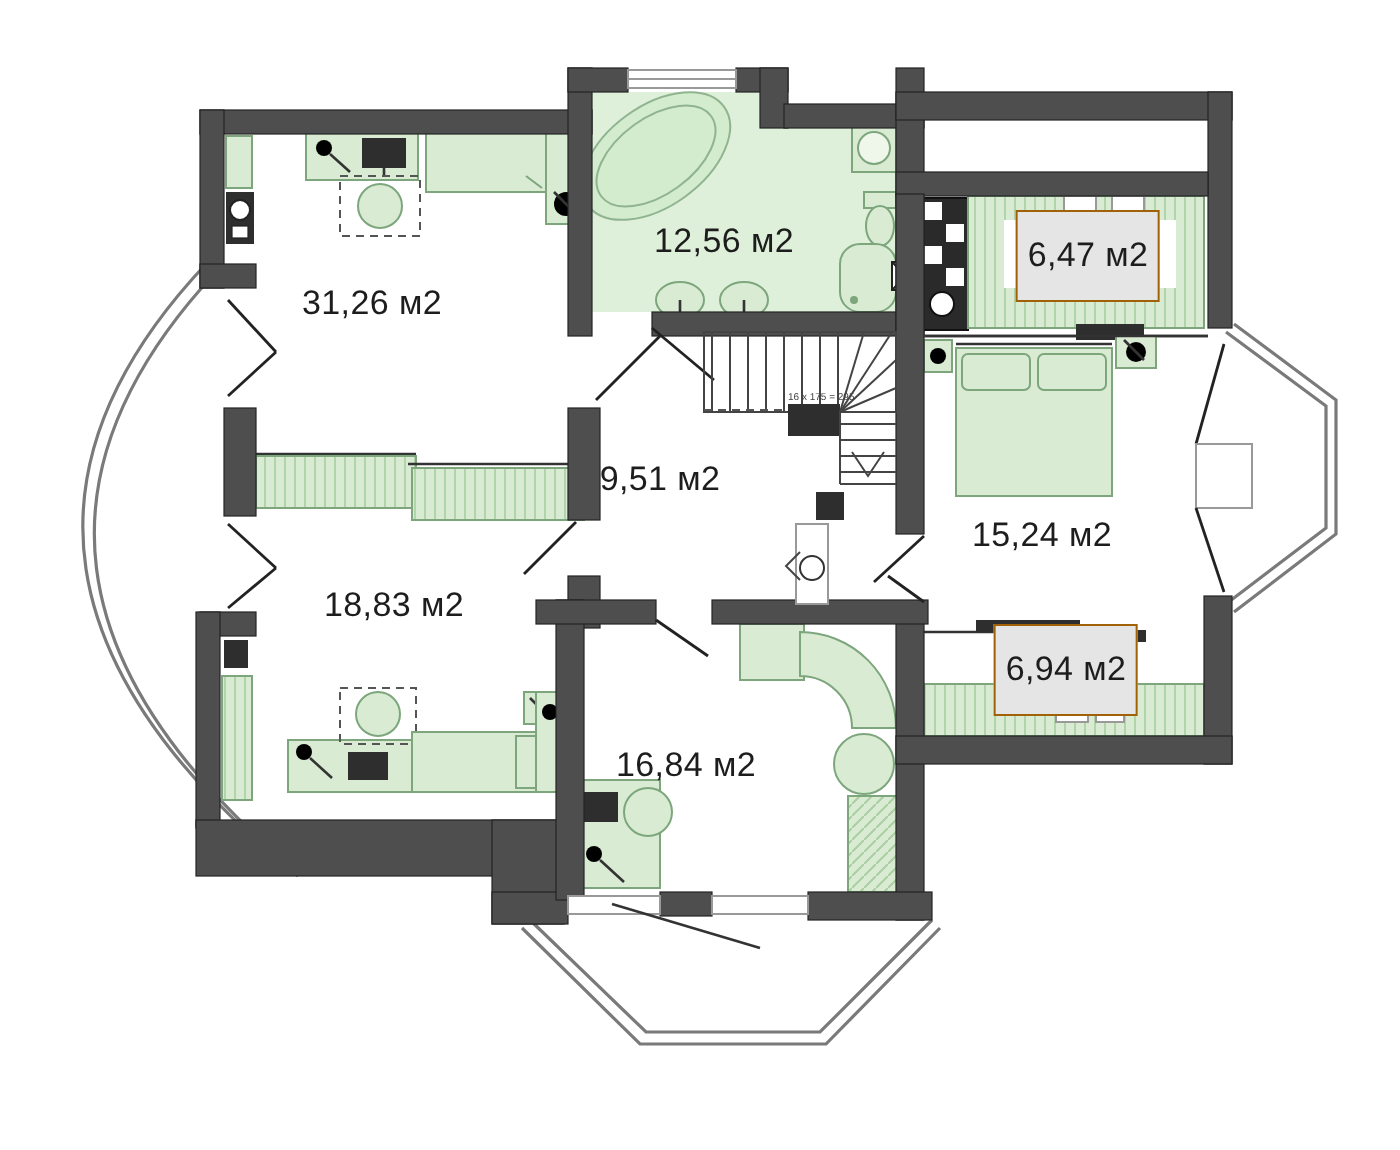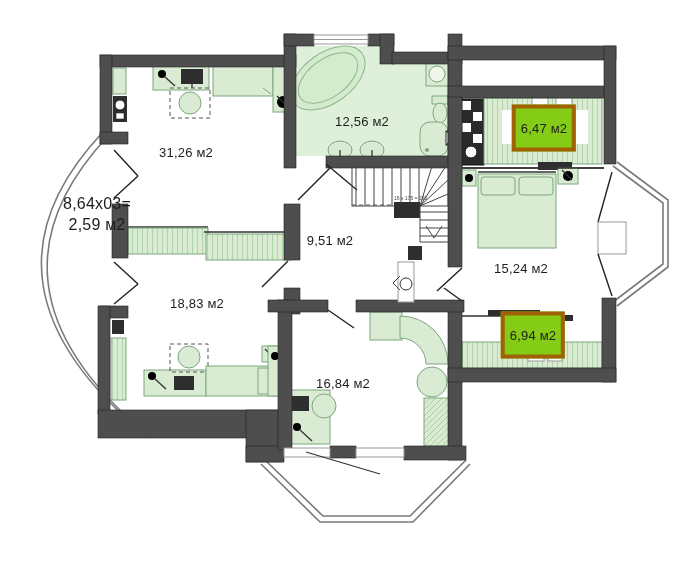--- a/index.html
+++ b/index.html
@@ -1,21 +1,21 @@
 <!DOCTYPE html>
 <html><head>
 <meta charset="utf-8">
 <style>
   html,body{margin:0;padding:0;background:#fff;}
   .plan{position:relative;width:700px;height:575px;background:#ffffff;overflow:hidden;
         font-family:"Liberation Sans", sans-serif;}
   .plan svg{position:absolute;left:0;top:0;}
-  .lbl{position:absolute;transform:translate(-50%,-50%);font-size:13px;color:#1d1d1d;
+  .lbl{position:absolute;transform:translate(-50%,-50%);font-size:17px;color:#1d1d1d;
        white-space:nowrap;letter-spacing:.2px;}
-  .lbl.boxed{background:#84cc16;padding:12px 5px;border:4px solid #a16207;}
+  .lbl.boxed{background:#e5e5e5;padding:12px 5px;border:1px solid #a16207;}
   .lbl.two{text-align:center;line-height:21px;font-size:16px;}
   .wall{fill:#4e4e4e;stroke:#242424;stroke-width:.6;}
   .fur{fill:#d9ecd3;stroke:#7da67d;stroke-width:1;}
   .furh{fill:url(#hV);stroke:#7da67d;stroke-width:1;}
   .furd{fill:url(#hD);stroke:#7da67d;stroke-width:1;}
   .dk{fill:#2e2e2e;}
   .thin{stroke:#333;stroke-width:1.3;fill:none;}
   .rail{stroke:#7a7a7a;stroke-width:1.6;fill:none;}
   .stair{stroke:#444;stroke-width:1;fill:none;}
   .dash{stroke:#555;stroke-width:1;stroke-dasharray:4 3;fill:none;}
@@ -312,19 +312,15 @@
 
 <div class="lbl" style="left:186px;top:152px">31,26 м2</div>
 <div class="lbl" style="left:362px;top:121px">12,56 м2</div>
 <div class="lbl boxed" style="left:544px;top:128px">6,47 м2</div>
 <div class="lbl" style="left:330px;top:240px">9,51 м2</div>
 <div class="lbl" style="left:521px;top:268px">15,24 м2</div>
 <div class="lbl boxed" style="left:533px;top:335px">6,94 м2</div>
 <div class="lbl" style="left:197px;top:303px">18,83 м2</div>
 <div class="lbl" style="left:343px;top:383px">16,84 м2</div>
 
-<div class="lbl two" style="left:97px;top:214px">
-  <div>8,64x03=</div>
-  <div>2,59 м2</div>
-</div>
 <div class="lbl two" style="left:352px;top:489px">
 </div>
 </div>
 
 </body></html>

